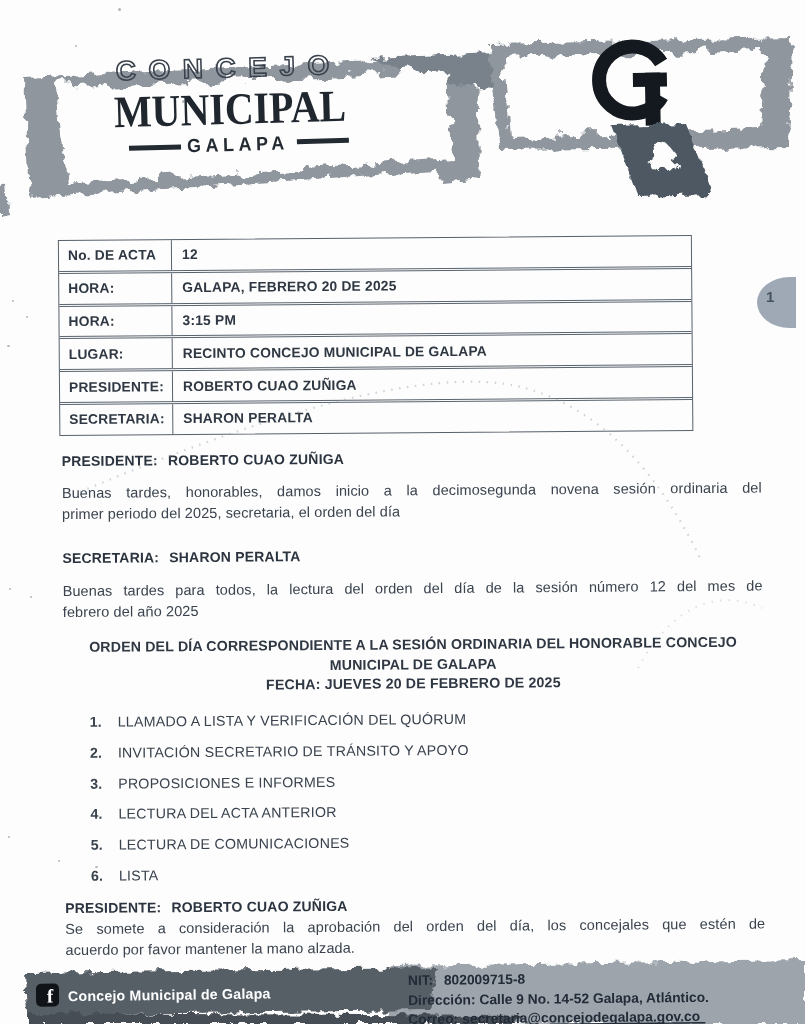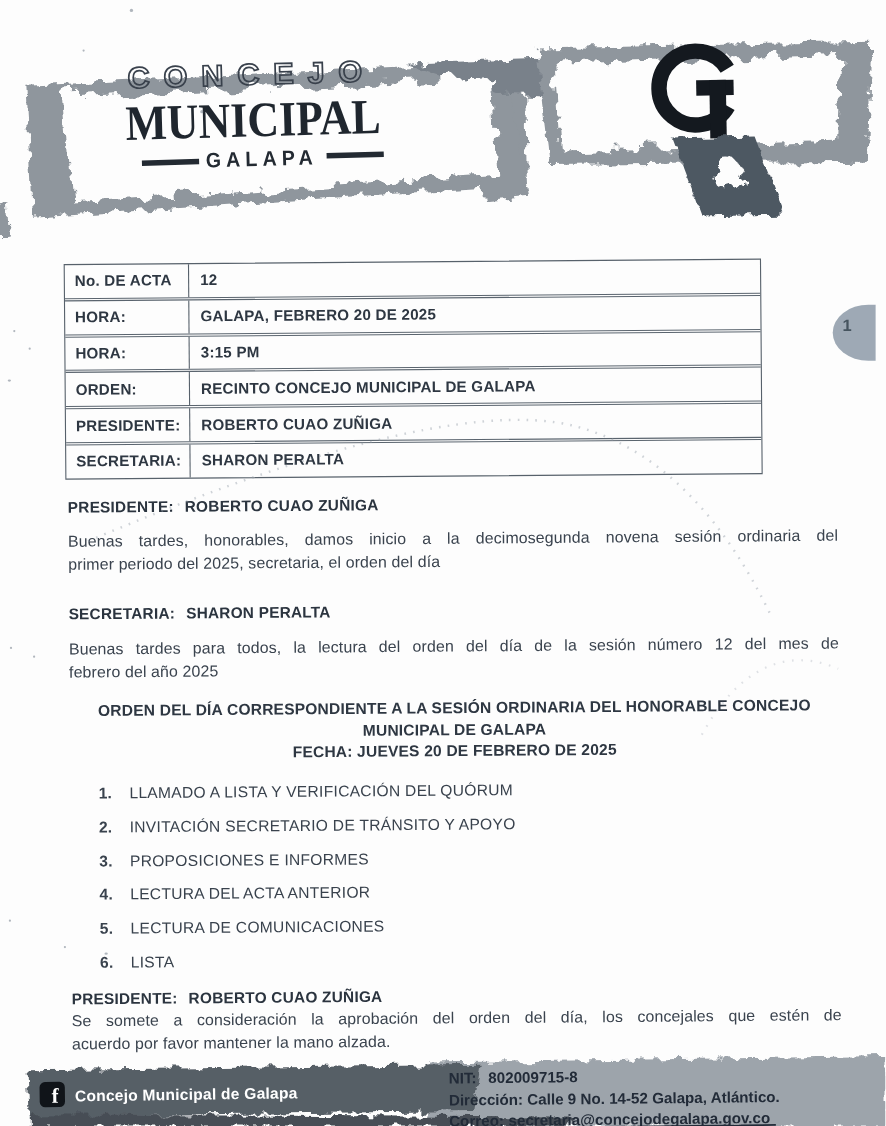--- a/index.html
+++ b/index.html
@@ -94,21 +94,21 @@
     </div>
     <div class="mrow">
       <div class="mlabel">HORA:</div>
       <div class="mval">GALAPA, FEBRERO 20 DE 2025</div>
     </div>
     <div class="mrow">
       <div class="mlabel">HORA:</div>
       <div class="mval">3:15 PM</div>
     </div>
     <div class="mrow">
-      <div class="mlabel">ORDEN:</div>
+      <div class="mlabel">LUGAR:</div>
       <div class="mval">RECINTO CONCEJO MUNICIPAL DE GALAPA</div>
     </div>
     <div class="mrow">
       <div class="mlabel">PRESIDENTE:</div>
       <div class="mval">ROBERTO CUAO ZUÑIGA</div>
     </div>
     <div class="mrow">
       <div class="mlabel">SECRETARIA:</div>
       <div class="mval">SHARON PERALTA</div>
     </div>

